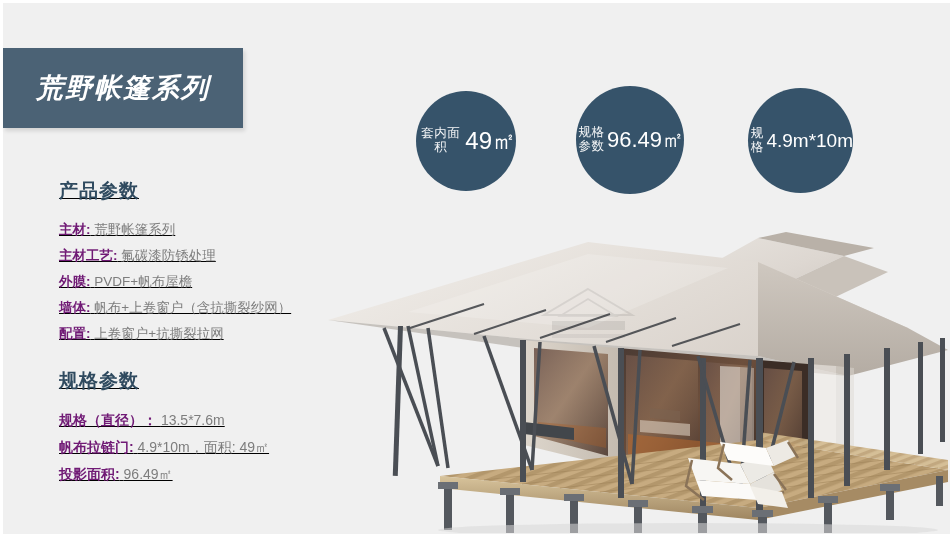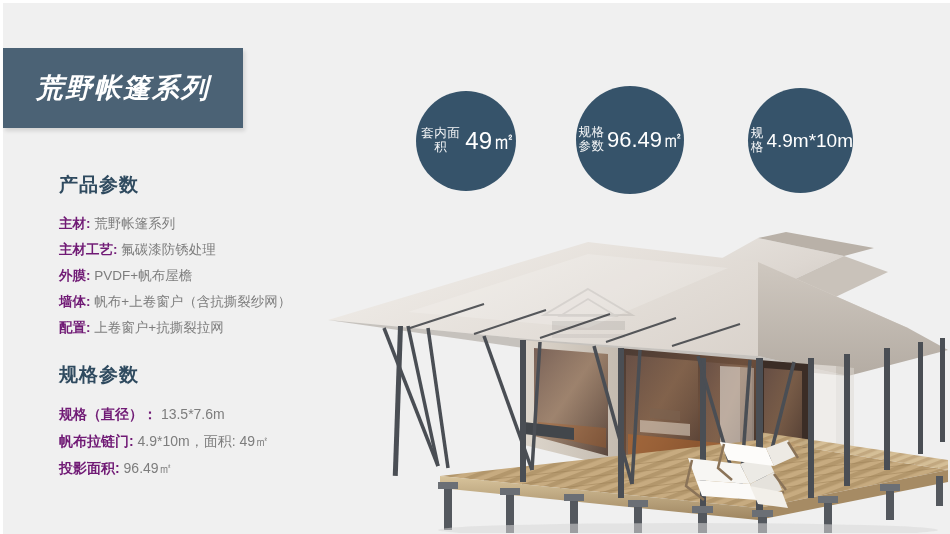--- a/index.html
+++ b/index.html
@@ -29,22 +29,23 @@
     color:#ffffff;
     font-size:27px;
     font-weight:bold;
     letter-spacing:2px;
     white-space:nowrap;
   }
 
   
   #spec-column {
     position:absolute;
-    left:56px; top:169px;
+    left:56px; top:175px;
     width:330px;
+    text-decoration:underline;
   }
   .section-heading {
     color:#2f4a5f;
     font-size:19px;
     font-weight:bold;
     letter-spacing:1px;
     margin-bottom:13px;
   }
   .param-row {
     font-size:13.5px;

